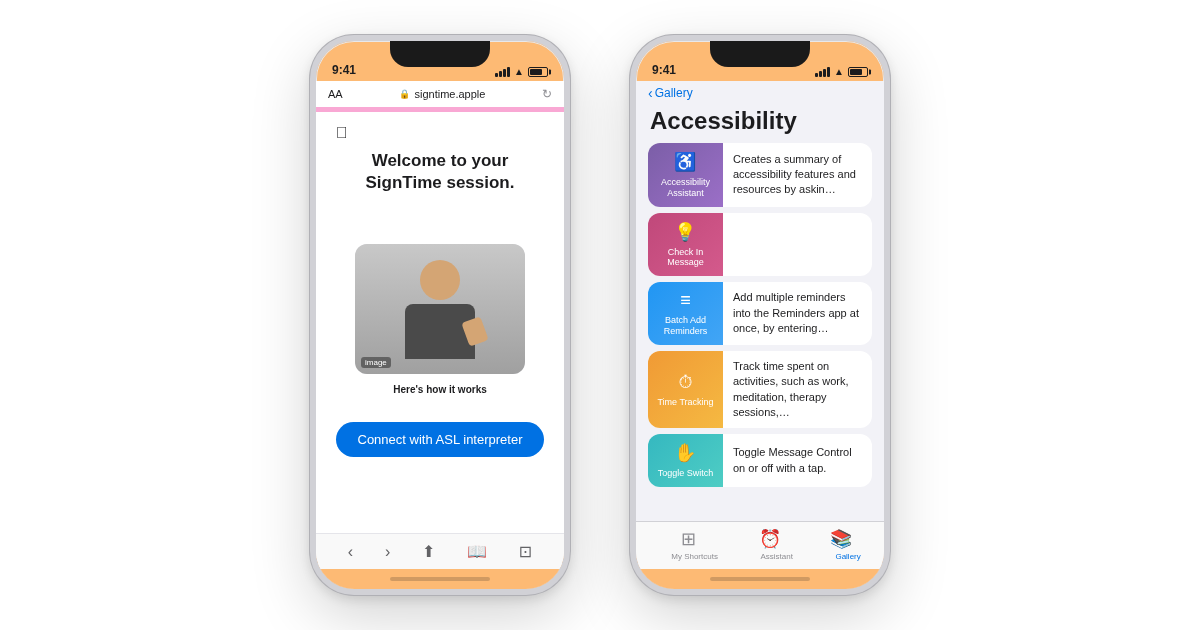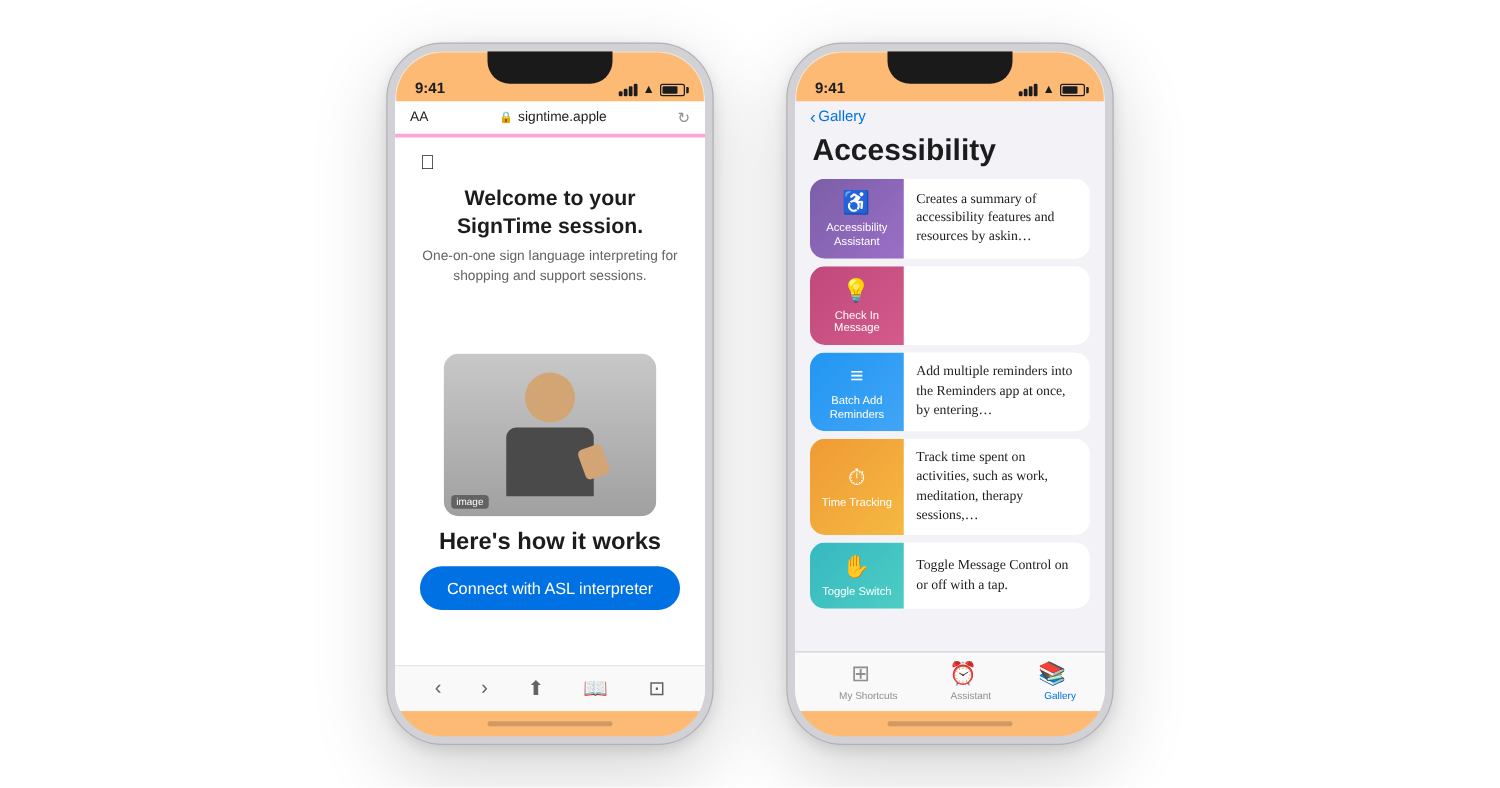--- a/index.html
+++ b/index.html
@@ -139,21 +139,21 @@
     
     .phone1 .screen-content {
       background: #ffffff;
     }
 
     .browser-bar {
       display: flex;
       align-items: center;
       padding: 6px 12px;
       gap: 25px;
-      border-bottom: 3px solid #f9a8d4;
+      border-bottom: 5px solid #f9a8d4;
       flex-shrink: 0;
       text-align: right;
     }
 
     .browser-aa {
       font-size: 11px;
       color: #1c1c1e;
       font-weight: 500;
       flex-shrink: 0;
     }
@@ -273,24 +273,24 @@
       bottom: 6px;
       left: 6px;
       font-size: 8px;
       color: #ffffff;
       background: rgba(0,0,0,0.4);
       padding: 1px 4px;
       border-radius: 3px;
     }
 
     .how-it-works {
-      font-size: 19px;
+      font-size: 10px;
       font-weight: 600;
       color: #1c1c1e;
-      margin-bottom: 8px;
+      margin-bottom: 27px;
     }
 
     .connect-btn {
       background: #0071e3;
       color: #ffffff;
       border: none;
       border-radius: 20px;
       padding: 10px 0;
       width: 100%;
       font-size: 13px;
@@ -396,21 +396,20 @@
       flex: 1;
       padding: 8px 10px;
       display: flex;
       align-items: center;
     }
 
     .shortcut-desc-text {
       font-size: 11px;
       color: #1c1c1e;
       line-height: 1.4;
-      font-family: Liberation Serif, serif;
     }
 
     
     .color-purple { background: linear-gradient(135deg, #7b5ea7, #9b6fc7); }
     .color-pink { background: linear-gradient(135deg, #c0487a, #d45a8c); }
     .color-blue { background: linear-gradient(135deg, #2196f3, #42a5f5); }
     .color-orange { background: linear-gradient(135deg, #f09a35, #f5b942); }
     .color-teal { background: linear-gradient(135deg, #35b8c0, #4ecdc4); }
 
     
@@ -504,21 +503,20 @@
       </div>
 
       <div class="signtime-body">
         <div class="apple-logo"></div>
 
         <div class="signtime-title">
           <span>Welcome to your</span><br>
           <span>SignTime session.</span>
         </div>
 
-        <div class="signtime-subtitle">One-on-one sign language interpreting for shopping and support sessions.</div>
 
         <div class="video-placeholder">
           <div class="person-silhouette">
             <div class="person-head"></div>
             <div class="person-body">
               <div class="person-hand"></div>
             </div>
           </div>
           <span class="image-label">image</span>
         </div>

